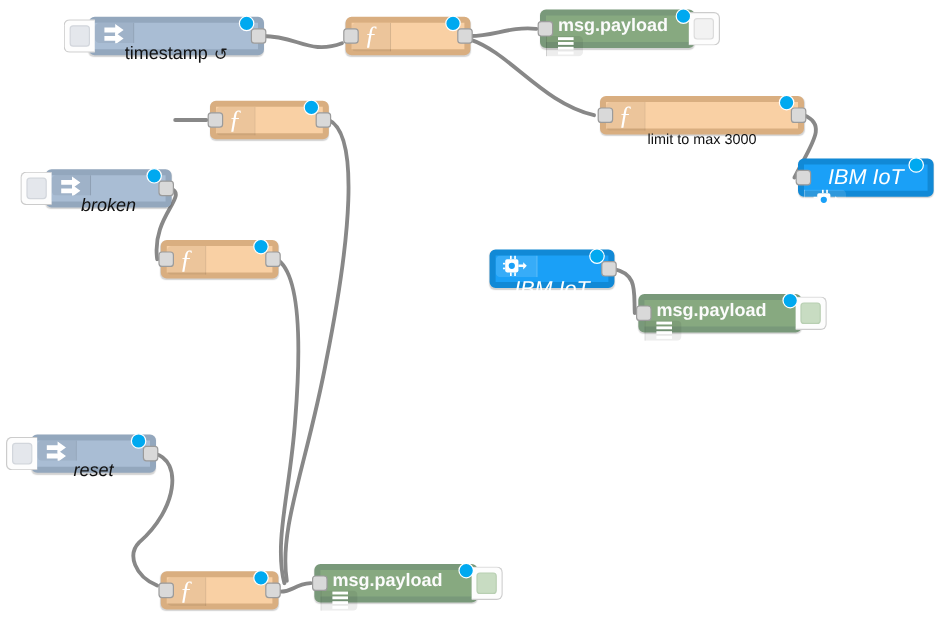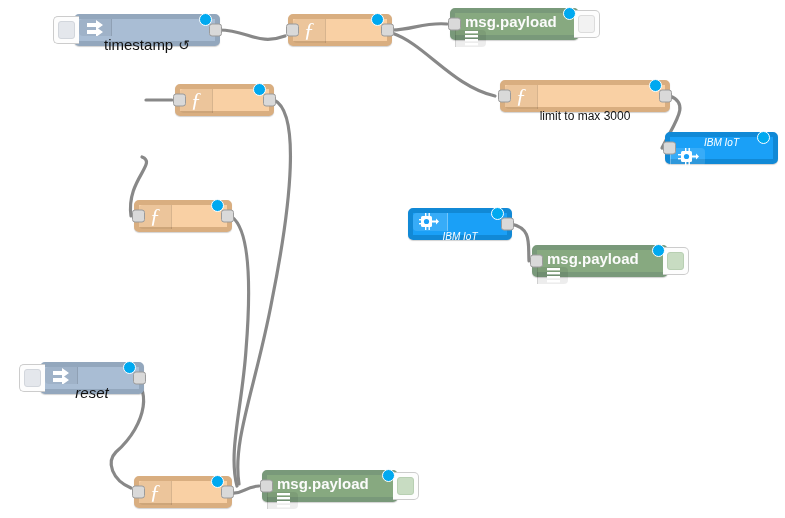--- a/index.html
+++ b/index.html
@@ -116,21 +116,21 @@
   }
 
   
   .node.iot {
     background: #1aa0f7;
     border-color: #1189d6;
   }
   .node.iot .node-body {
     color: #ffffff;
     font-style: italic;
-    font-size: 10px;
+    font-size: 18px;
   }
   .node.iot .icon-box {
     width: 34px;
     background: rgba(255,255,255,0.13);
     display: flex;
     align-items: center;
     justify-content: center;
   }
   .node.iot .icon-box.left  { border-radius: 4px 0 0 4px; border-right: 1px solid rgba(255,255,255,0.30); }
   .node.iot .icon-box.right { border-radius: 0 4px 4px 0; border-left: 1px solid rgba(255,255,255,0.30); }
@@ -313,20 +313,34 @@
           <rect x="1" y="10" width="3" height="1.4"></rect>
           <path d="M15 7.5 h4 v-2 l3 3 l-3 3 v-2 h-4 z"></path>
         </g>
         <circle cx="9.5" cy="8.5" r="2.6" fill="#1aa0f7"></circle>
       </svg>
     </div>
     <div class="port in"></div>
     <div class="status-dot"></div>
   </div>
 
+  <div class="node inject" style="left:38px; top:141px; width:105px;">
+    <div class="btn-side left">
+      <div class="btn-inner"></div>
+    </div>
+    <div class="icon-box">
+      <svg width="19" height="17" viewBox="0 0 19 17" class="glyph">
+        <path d="M1 4 h9 v-3 l7 5 l-7 5 v-3 h-9 z" fill="#ffffff"></path>
+        <path d="M1 11 h9 v-3 l7 5 l-7 5 v-3 h-9 z" fill="#ffffff"></path>
+      </svg>
+    </div>
+    <div class="node-body">broken</div>
+    <div class="port out"></div>
+    <div class="status-dot"></div>
+  </div>
 
   <div class="node func" style="left:134px; top:200px; width:98px;">
     <div class="icon-box">
       <span class="fn-glyph">ƒ</span>
     </div>
     <div class="node-body"></div>
     <div class="port in"></div>
     <div class="port out"></div>
     <div class="status-dot"></div>
   </div>
@@ -362,21 +376,21 @@
         <rect x="1" y="13" width="13" height="2.4" fill="#ffffff"></rect>
       </svg>
     </div>
     <div class="btn-side right">
       <div class="btn-inner green"></div>
     </div>
     <div class="port in"></div>
     <div class="status-dot" style="right:-2px;"></div>
   </div>
 
-  <div class="node inject" style="left:40px; top:362px; width:104px;">
+  <div class="node inject" style="left:26px; top:362px; width:104px;">
     <div class="btn-side left">
       <div class="btn-inner"></div>
     </div>
     <div class="icon-box">
       <svg width="19" height="17" viewBox="0 0 19 17" class="glyph">
         <path d="M1 4 h9 v-3 l7 5 l-7 5 v-3 h-9 z" fill="#ffffff"></path>
         <path d="M1 11 h9 v-3 l7 5 l-7 5 v-3 h-9 z" fill="#ffffff"></path>
       </svg>
     </div>
     <div class="node-body">reset</div>

